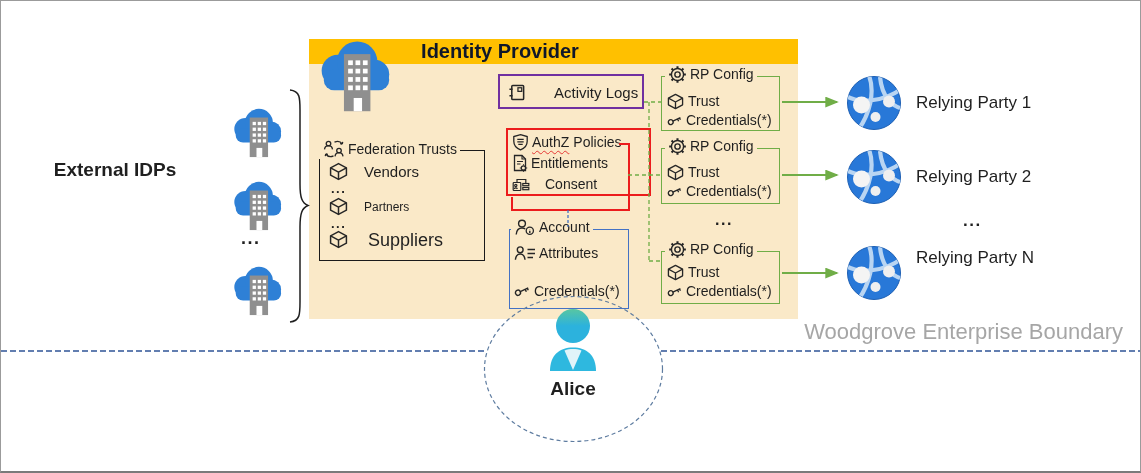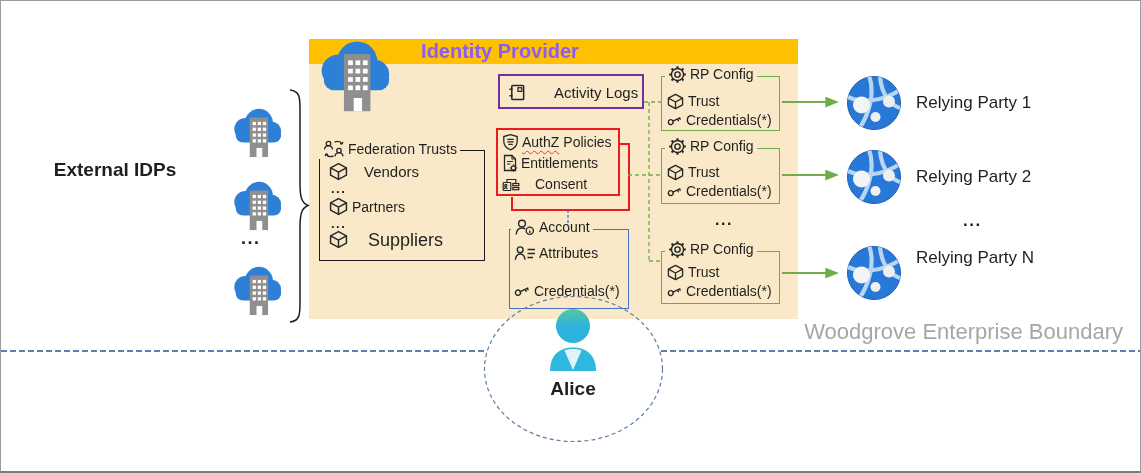--- a/index.html
+++ b/index.html
@@ -5,21 +5,21 @@
   html,body{margin:0;padding:0;background:#fff;}
   .canvas{
     position:relative;width:1139px;height:470px;background:#ffffff;
     border:1px solid #9b9b9b;border-bottom:2px solid #7a7a7a;
     font-family:"Liberation Sans",sans-serif;color:#1f1f1f;overflow:hidden;
   }
   .abs{position:absolute;}
   .idp-box{position:absolute;left:308px;top:38px;width:489px;height:280px;background:#FAE9C8;z-index:1;}
   .idp-header{position:absolute;left:0;top:0;width:100%;height:25px;background:#FFC000;}
   .idp-title{position:absolute;left:0;top:0;width:382px;height:25px;line-height:25px;text-align:center;
-    font-size:20px;font-weight:bold;color:#8b5cf6;}
+    font-size:20px;font-weight:bold;color:#0f172a;}
   .grp{position:absolute;box-sizing:border-box;}
   .grp-label{position:absolute;top:-12px;left:3px;display:flex;align-items:center;gap:3px;
     background:#FAE9C8;padding:0 3px;line-height:17px;font-size:14px;white-space:nowrap;}
   .rowline{position:absolute;display:flex;align-items:center;gap:4px;white-space:nowrap;line-height:18px;font-size:14px;}
   .dots{position:absolute;font-weight:bold;letter-spacing:1.5px;color:#1f1f1f;}
   .squig{text-decoration-line:underline;text-decoration-style:wavy;text-decoration-color:#E53935;
     text-decoration-thickness:1px;text-underline-offset:3px;}
   .ml3{margin-left:4px;}
   .black-box{border:1.5px solid #1a1a1a;}
   .red-box{border:2px solid #EC1C1C;}
@@ -229,36 +229,36 @@
           </svg>
         <span>Federation Trusts</span>
       </div>
       <div class="rowline" style="left:9px;top:11px;gap:16px;font-size:15px">
         <svg width="19" height="19" viewBox="0 0 18 18">
             <use href="#sym-cube"></use>
           </svg>
         <span>Vendors</span>
       </div>
       <div class="dots" style="left:11px;top:30px;font-size:13px">...</div>
-      <div class="rowline" style="left:9px;top:46px;gap:4px;font-size:14px">
+      <div class="rowline" style="left:9px;top:46px;gap:16px;font-size:12px">
         <svg width="19" height="19" viewBox="0 0 18 18">
             <use href="#sym-cube"></use>
           </svg>
         <span>Partners</span>
       </div>
       <div class="dots" style="left:11px;top:65px;font-size:13px">...</div>
       <div class="rowline" style="left:9px;top:79px;gap:20px;font-size:18px">
         <svg width="19" height="19" viewBox="0 0 18 18">
             <use href="#sym-cube"></use>
           </svg>
         <span>Suppliers</span>
       </div>
     </div>
 
-    <div class="grp red-box" style="left:187px;top:89px;width:124px;height:68px">
+    <div class="grp red-box" style="left:197px;top:89px;width:145px;height:68px">
       <div class="rowline" style="left:4px;top:3px;gap:3px">
         <svg width="17" height="18" viewBox="0 0 17 18">
             <use href="#sym-shield"></use>
           </svg>
         <span><span class="squig">AuthZ</span><span class="ml3">Policies</span></span>
       </div>
       <div class="rowline" style="left:4px;top:24px;gap:3px">
         <svg width="16" height="18" viewBox="0 0 16 18">
             <use href="#sym-docgear"></use>
           </svg>

